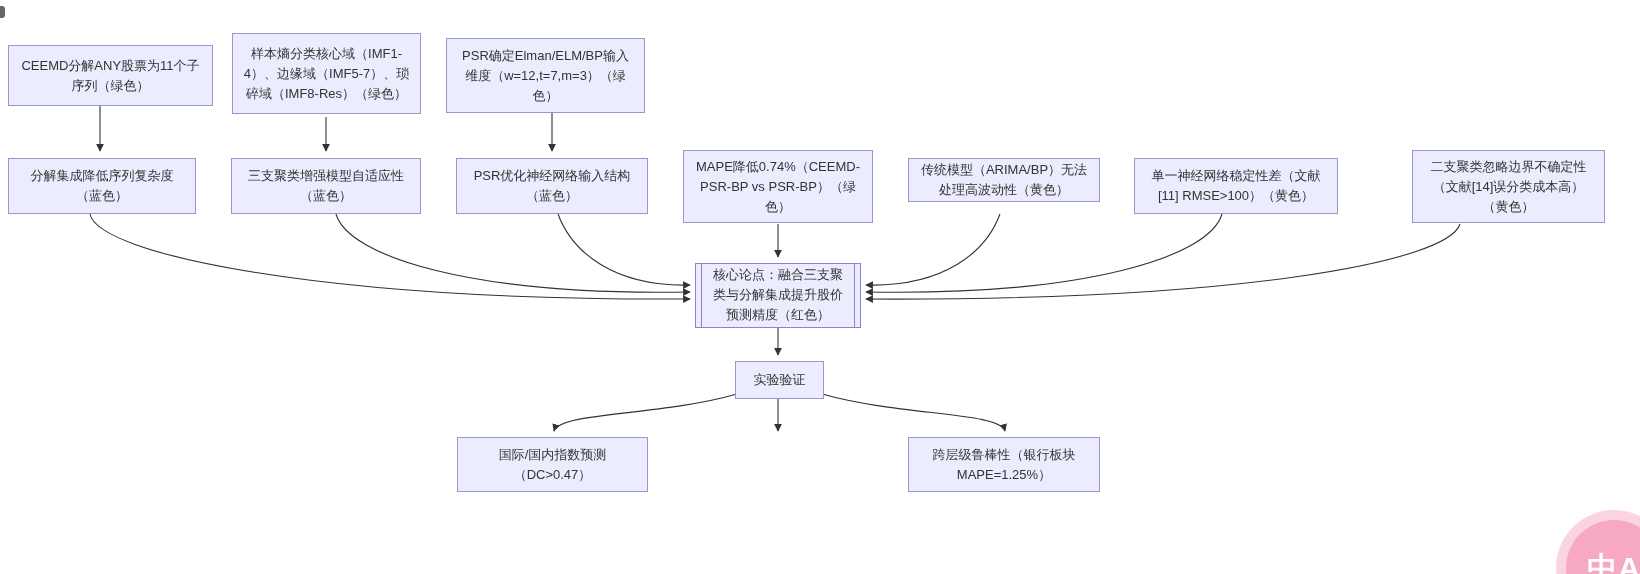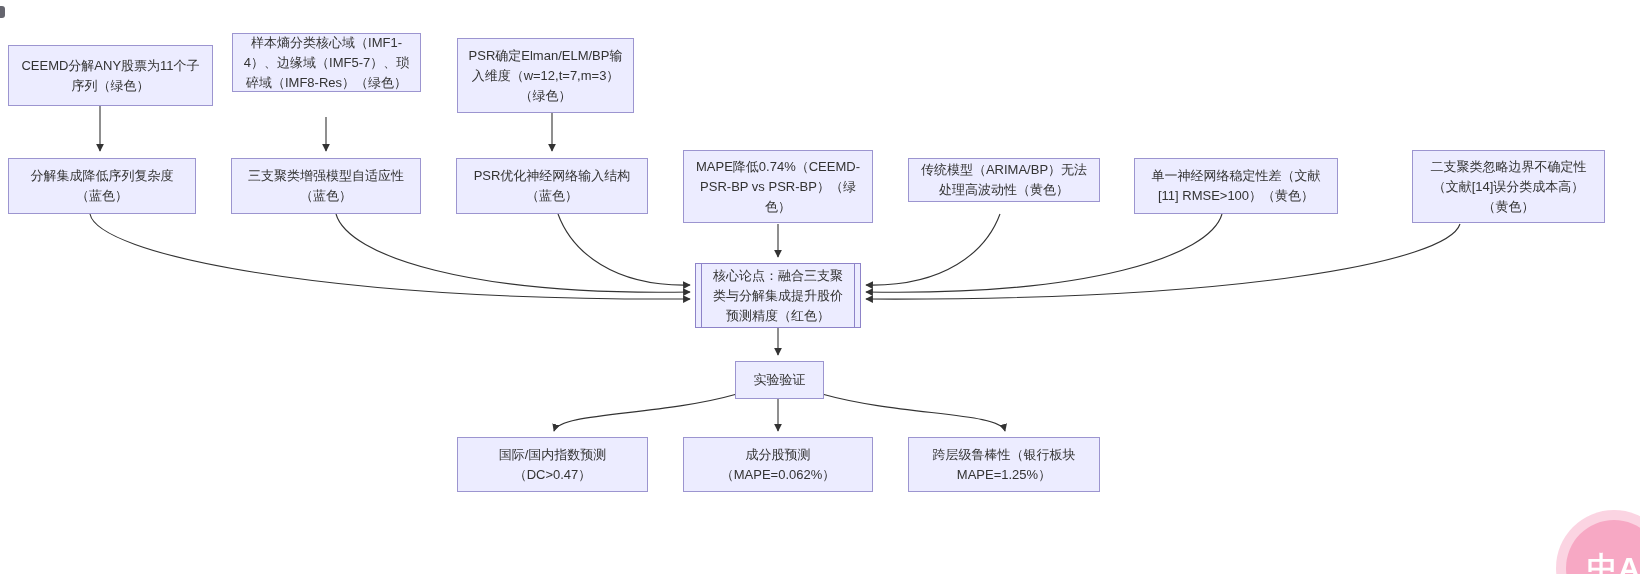--- a/index.html
+++ b/index.html
@@ -9,21 +9,21 @@
   }
   #edges{position:absolute;left:0;top:0;width:1640px;height:574px;}
   .node{
     position:absolute;box-sizing:border-box;
     background:#ececff;border:1px solid #9c95d0;
     display:flex;align-items:center;justify-content:center;
     text-align:center;font-size:13px;line-height:20px;
     padding:4px 10px;
   }
   .node span{display:block;}
-  .node.subroutine{border-color:#8d83c8;padding:4px 16px;}
+  .node.subroutine{border-color:#8d83c8;padding:4px 16px;font-family:Liberation Mono, monospace;}
   .node.subroutine::before,
   .node.subroutine::after{
     content:"";position:absolute;top:0;bottom:0;width:1px;background:#8d83c8;
   }
   .node.subroutine::before{left:5px;}
   .node.subroutine::after{right:5px;}
   #translate-btn{
     position:absolute;left:1566px;top:520px;width:96px;height:96px;border-radius:50%;
     background:#f7a8c4;box-shadow:0 0 0 10px rgba(250,197,216,0.75);
     display:flex;align-items:center;justify-content:center;
@@ -64,25 +64,25 @@
       <path d="M 737 394 C 660 416, 560 412, 554 431" marker-end="url(#arrow)"></path>
       <path d="M 778 399 V 431" marker-end="url(#arrow)"></path>
       <path d="M 822 394 C 900 416, 1000 412, 1005 431" marker-end="url(#arrow)"></path>
     </g>
   </svg>
 
   <div class="node" style="left:8px;top:45px;width:205px;height:61px">
     <span>CEEMD分解ANY股票为11个子序列（绿色）</span>
   </div>
 
-  <div class="node" style="left:232px;top:33px;width:189px;height:59px">
+  <div class="node" style="left:232px;top:33px;width:189px;height:81px">
     <span>样本熵分类核心域（IMF1-4）、边缘域（IMF5-7）、琐碎域（IMF8-Res）（绿色）</span>
   </div>
 
-  <div class="node" style="left:457px;top:38px;width:177px;height:75px">
+  <div class="node" style="left:446px;top:38px;width:199px;height:75px">
     <span>PSR确定Elman/ELM/BP输入维度（w=12,t=7,m=3）（绿色）</span>
   </div>
 
   <div class="node" style="left:8px;top:158px;width:188px;height:56px">
     <span>分解集成降低序列复杂度（蓝色）</span>
   </div>
 
   <div class="node" style="left:231px;top:158px;width:190px;height:56px">
     <span>三支聚类增强模型自适应性（蓝色）</span>
   </div>
@@ -112,23 +112,20 @@
   </div>
 
   <div class="node" style="left:735px;top:361px;width:89px;height:38px">
     <span>实验验证</span>
   </div>
 
   <div class="node" style="left:457px;top:437px;width:191px;height:55px">
     <span>国际/国内指数预测（DC&gt;0.47）</span>
   </div>
 
-  <div class="node" style="left:683px;top:437px;width:190px;height:55px">
-    <span>成分股预测（MAPE=0.062%）</span>
-  </div>
 
   <div class="node" style="left:908px;top:437px;width:192px;height:55px">
     <span>跨层级鲁棒性（银行板块 MAPE=1.25%）</span>
   </div>
 
   <div id="edge-artifact"></div>
 
   <div id="translate-btn">
     <span>中A</span>
   </div>

